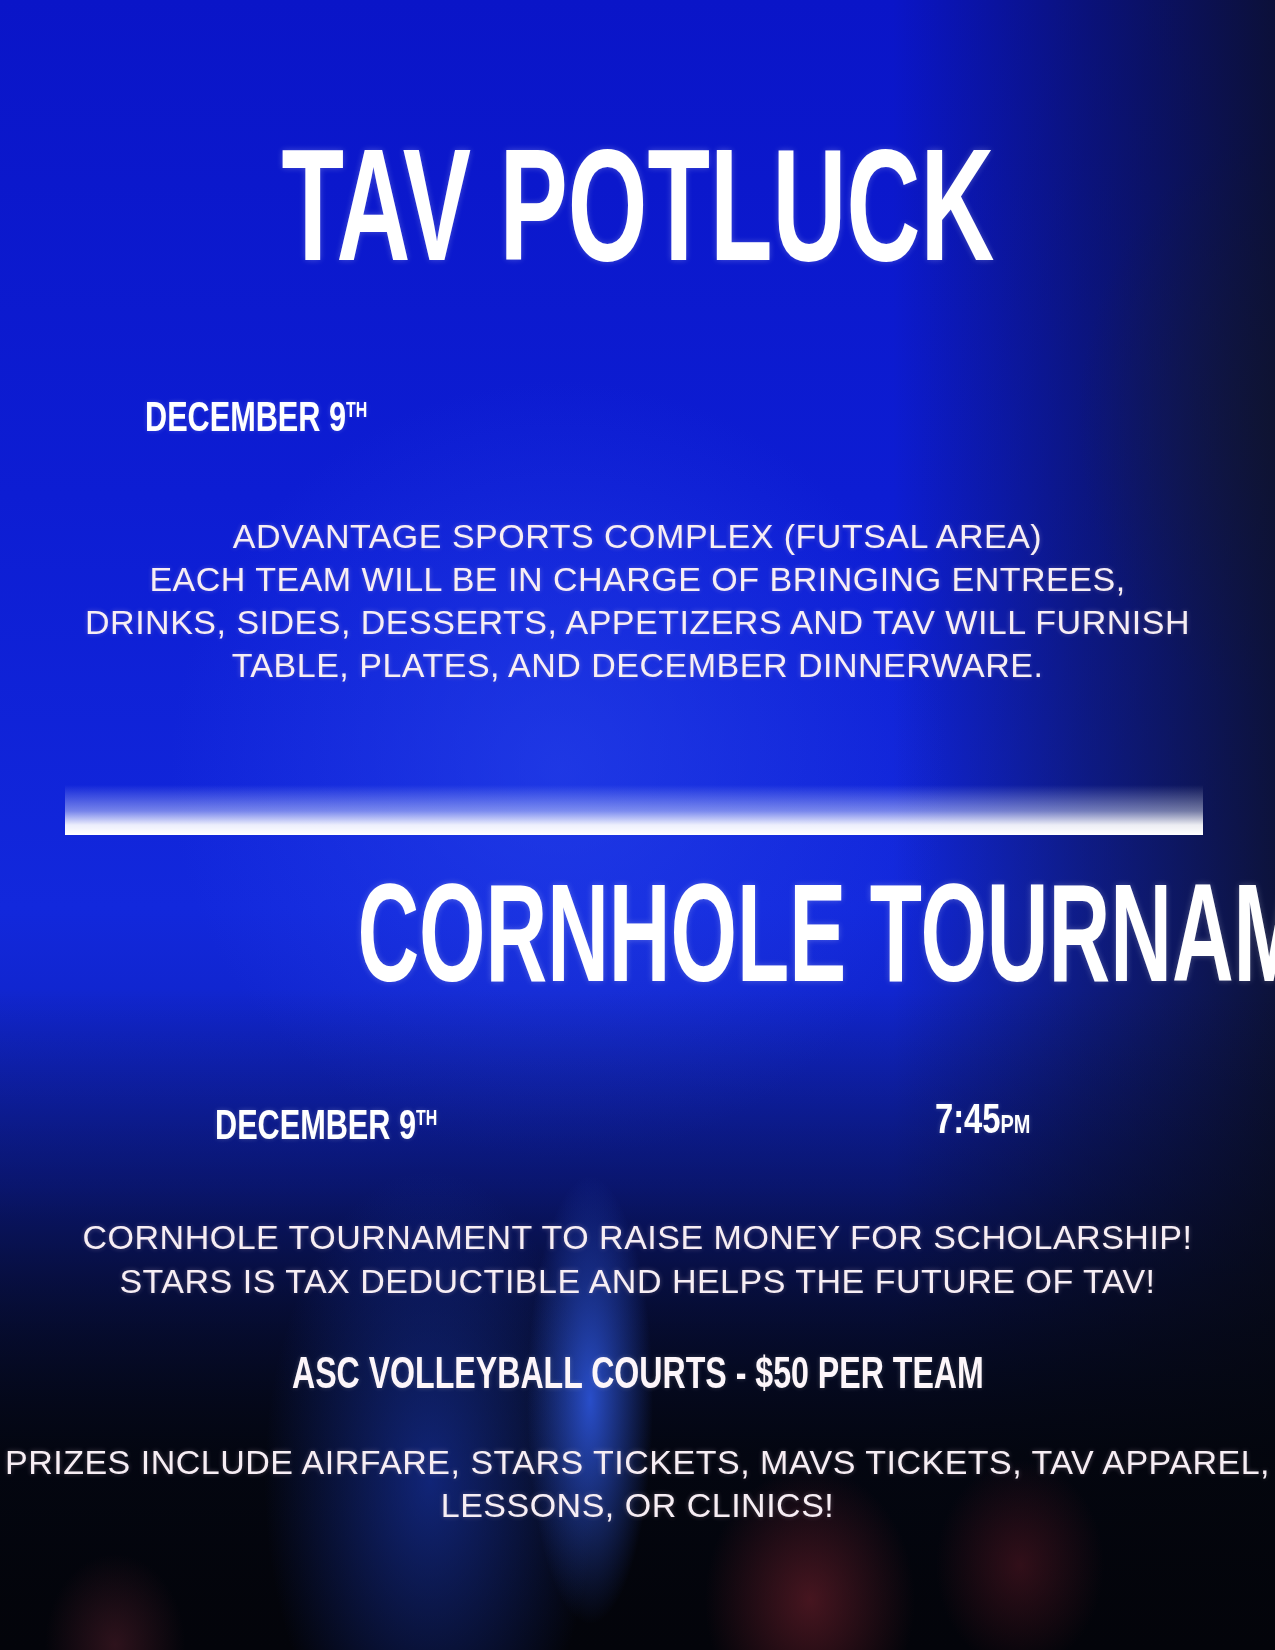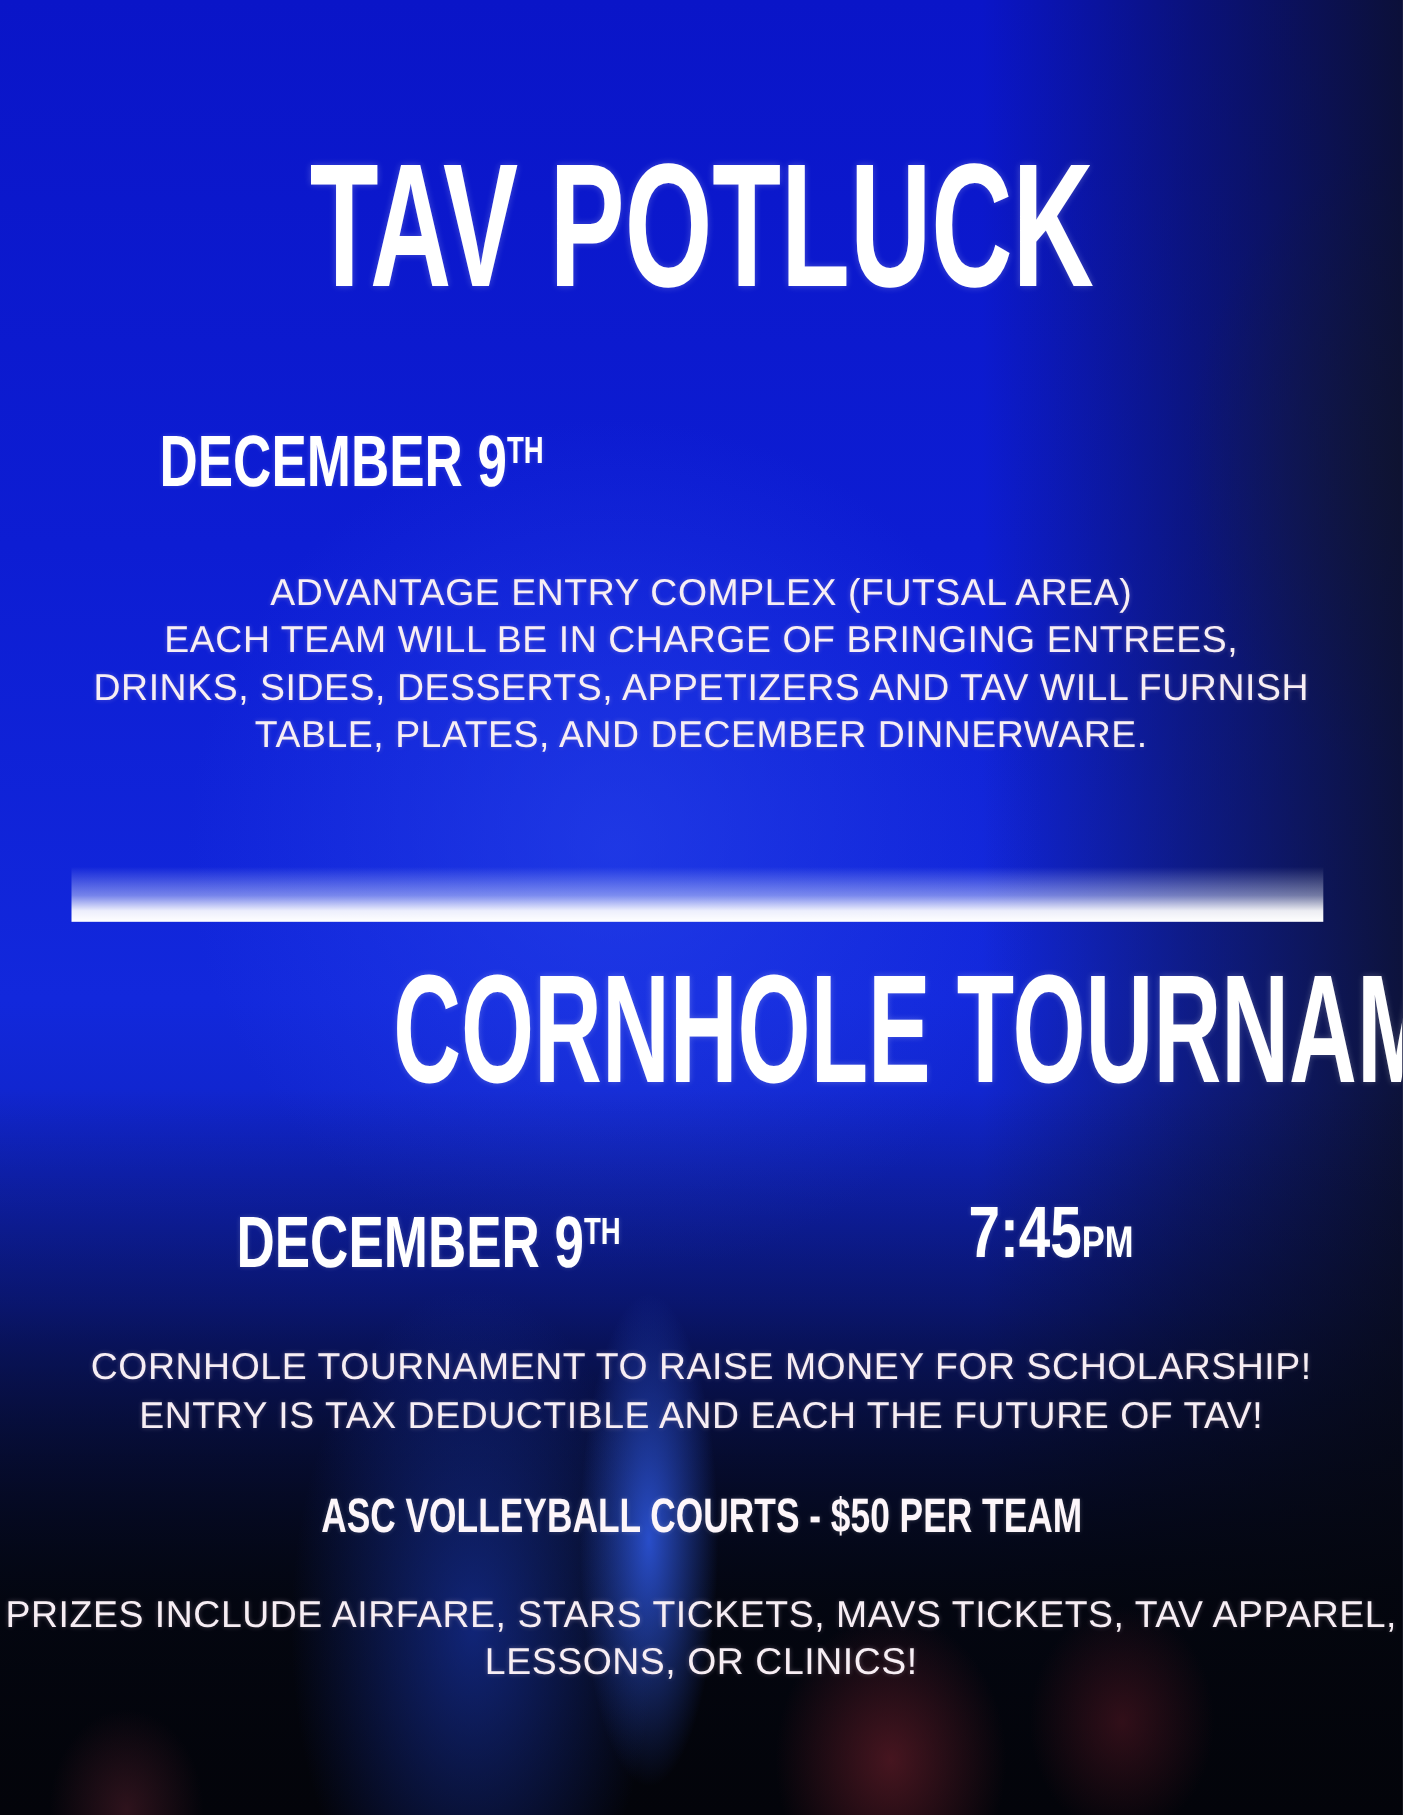--- a/index.html
+++ b/index.html
@@ -43,22 +43,22 @@
     text-shadow: 0 0 8px rgba(255,255,255,0.25);
   }
   .headline-potluck   { font-size: 160px; line-height: 125px; }
   .headline-potluck .condensed  { --sx: 0.64; }
   .headline-cornhole  { font-size: 140px; line-height: 110px; }
   .headline-cornhole .condensed { --sx: 0.61; }
 
   .date-time-row {
     display: flex;
     justify-content: space-between;
-    align-items: flex-start;
-    font-size: 66px;
+    align-items: flex-end;
+    font-size: 42px;
     line-height: 72px;
     font-weight: 800;
     text-shadow: 0 0 6px rgba(255,255,255,0.2);
   }
   .date-time-row .condensed { --sx: 0.73; }
   .dt-left  .condensed { transform-origin: left center; }
   .dt-right .condensed { transform-origin: right center; --sx: 0.78; }
   .ordinal {
     font-size: 0.52em;
     vertical-align: 0.62em;
@@ -120,21 +120,21 @@
       <span class="condensed">TAV POTLUCK</span>
     </h1>
 
     <div class="date-time-row row-potluck-dt">
       <div class="dt-left">
         <span class="condensed"><span>DECEMBER 9</span><span class="ordinal">TH</span></span>
       </div>
     </div>
 
     <div class="body-text potluck-details">
-      <div>ADVANTAGE ENTRY COMPLEX (FUTSAL AREA)</div>
+      <div>ADVANTAGE SPORTS COMPLEX (FUTSAL AREA)</div>
       <div>EACH TEAM WILL BE IN CHARGE OF BRINGING ENTREES,</div>
       <div>DRINKS, SIDES, DESSERTS, APPETIZERS AND TAV WILL FURNISH</div>
       <div>TABLE, PLATES, AND DECEMBER DINNERWARE.</div>
     </div>
   </section>
 
   <div class="divider"></div>
 
   <section>
 
@@ -146,21 +146,21 @@
       <div class="dt-left">
         <span class="condensed"><span>DECEMBER 9</span><span class="ordinal">TH</span></span>
       </div>
       <div class="dt-right">
         <span class="condensed"><span>7:45</span><span class="meridiem">PM</span></span>
       </div>
     </div>
 
     <div class="body-text cornhole-intro">
       <div>CORNHOLE TOURNAMENT TO RAISE MONEY FOR SCHOLARSHIP!</div>
-      <div>ENTRY IS TAX DEDUCTIBLE AND EACH THE FUTURE OF TAV!</div>
+      <div>STARS IS TAX DEDUCTIBLE AND HELPS THE FUTURE OF TAV!</div>
     </div>
 
     <div class="venue-line venue-block">
       <span class="condensed">ASC VOLLEYBALL COURTS - $50 PER TEAM</span>
     </div>
 
     <div class="body-text cornhole-prizes">
       <div>PRIZES INCLUDE AIRFARE, STARS TICKETS, MAVS TICKETS, TAV APPAREL,</div>
       <div>LESSONS, OR CLINICS!</div>
     </div>

